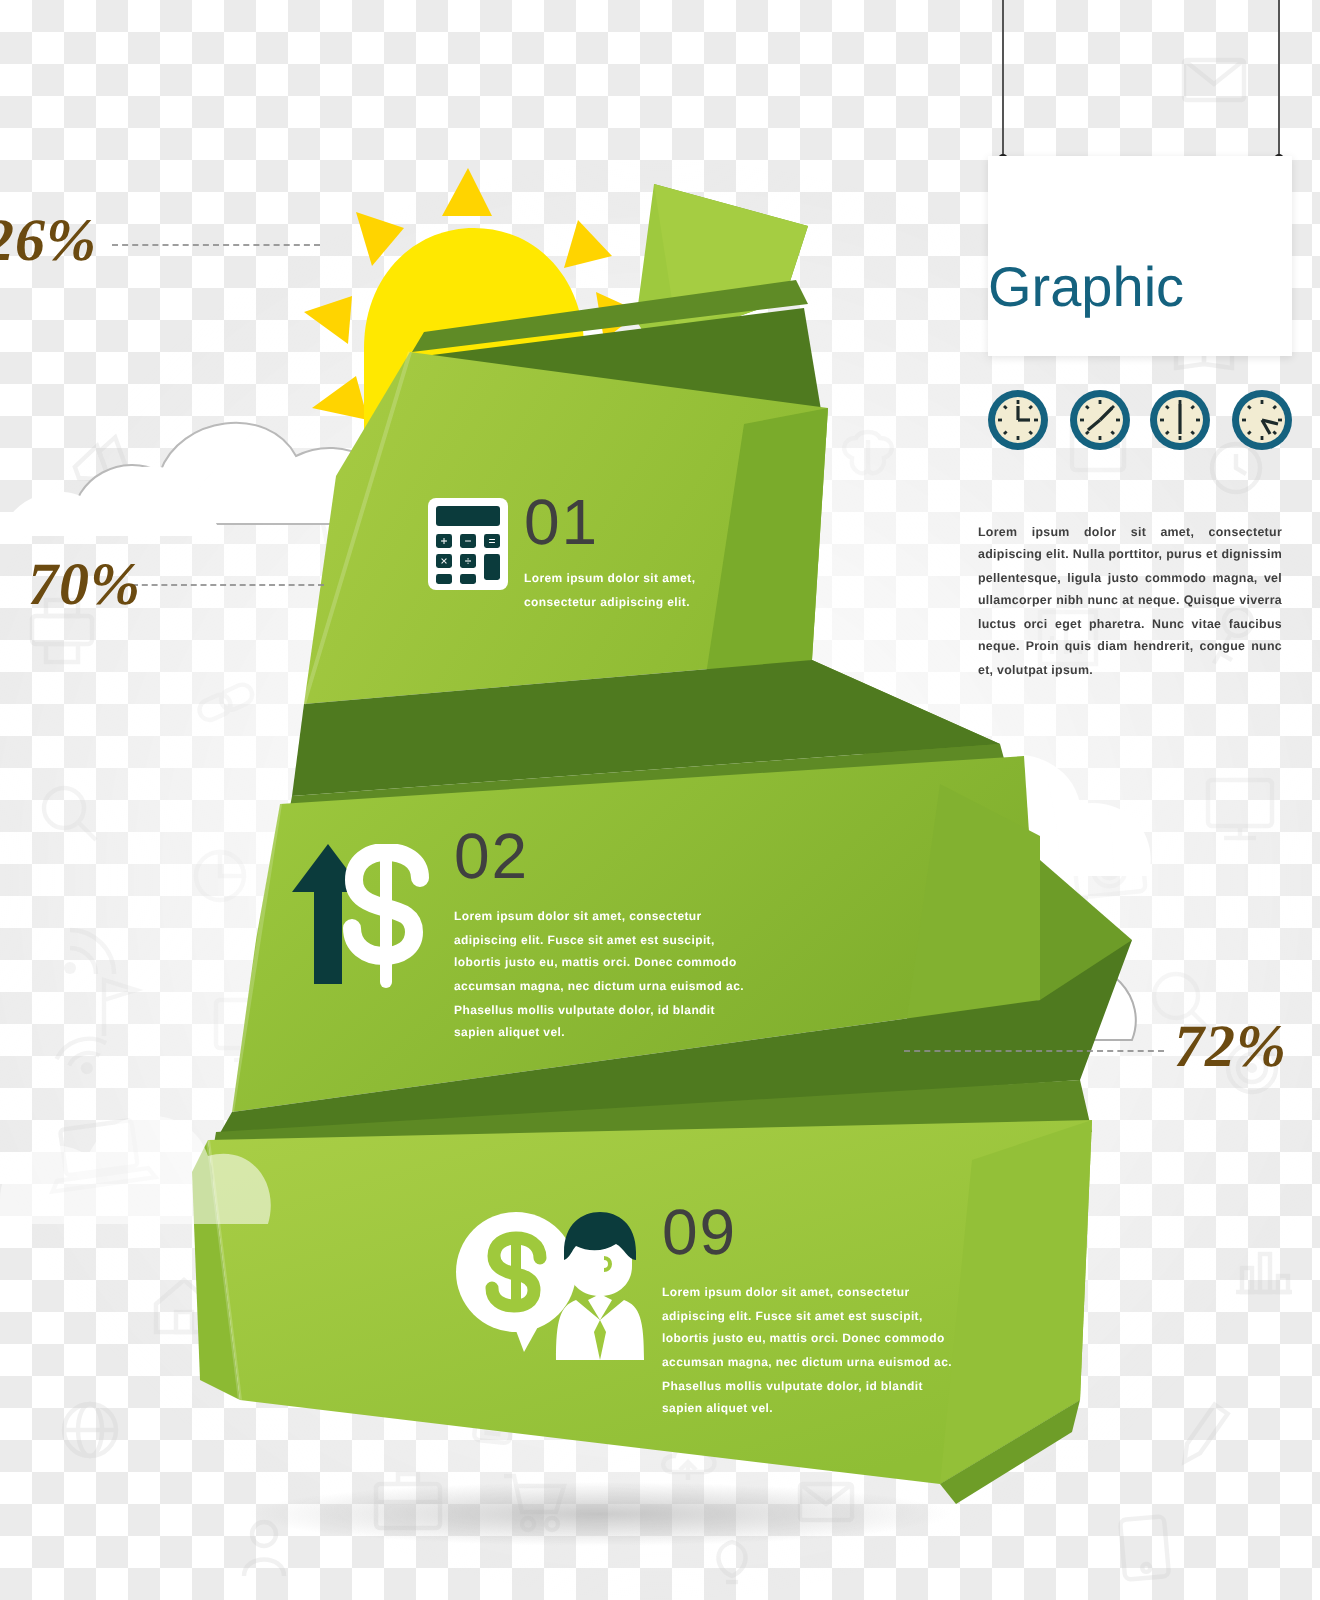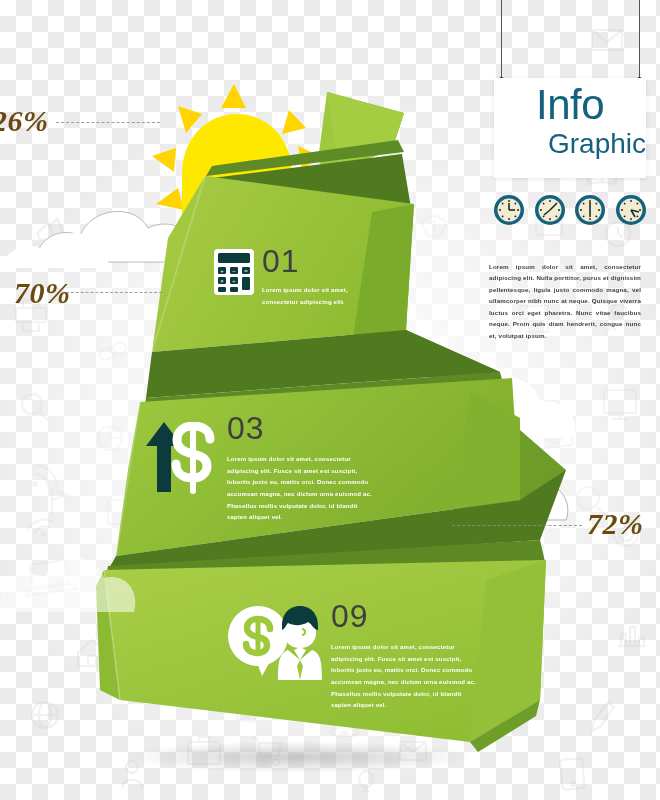--- a/index.html
+++ b/index.html
@@ -111,21 +111,21 @@
     font-size: 42px;
     font-weight: 400;
     color: #15627f;
     line-height: 1;
     letter-spacing: -0.5px;
   }
   #title-graphic {
     position: absolute;
     left: 0; right: 0;
     top: 52px;
-    text-align: right;
+    text-align: left;
     font-size: 28px;
     font-weight: 400;
     color: #15627f;
     line-height: 1;
   }
 
   
   #clocks {
     position: absolute;
     left: 492px;
@@ -555,21 +555,20 @@
   <div class="pct" id="pct-26">26%</div>
   <div class="pct" id="pct-45">70%</div>
   <div class="pct" id="pct-72">72%</div>
 
   <div class="string" id="string-l"></div>
   <div class="string" id="string-r"></div>
   <div class="pin" id="pin-l"></div>
   <div class="pin" id="pin-r"></div>
 
   <div id="panel">
-    <div id="title-info">Info</div>
     <div id="title-graphic">Graphic</div>
   </div>
 
   <div id="clocks">
     <svg width="34" height="34" viewBox="0 0 34 34">
       <circle cx="17" cy="17" r="15" fill="#15627f"></circle>
       <circle cx="17" cy="17" r="11.5" fill="#f2ecd2"></circle>
       <g stroke="#1d2b2b" stroke-width="1.4">
         <line x1="17" y1="7" x2="17" y2="9"></line>
           <line x1="17" y1="25" x2="17" y2="27"></line>
@@ -666,21 +665,21 @@
 
       <g fill="#0b3b3c">
         <polygon points="20,0 38,24 27,24 27,70 13,70 13,24 2,24"></polygon>
       </g>
 
       <g fill="#ffffff">
         <rect x="46" y="0" width="6" height="72" rx="3"></rect>
         <path d="M66 17 C66 8 58 4 49 4 C40 4 33 9 33 18 C33 27 41 30 49 32 C57 34 63 36 63 44 C63 52 56 56 48 56 C39 56 32 51 32 42" fill="none" stroke="#ffffff" stroke-width="9" stroke-linecap="round"></path>
       </g>
     </svg>
-    <div class="step-num">03</div>
+    <div class="step-num">02</div>
     <div class="step-body">Lorem ipsum dolor sit amet, consectetur adipiscing elit. Fusce sit amet est suscipit, lobortis justo eu, mattis orci. Donec commodo accumsan magna, nec dictum urna euismod ac. Phasellus mollis vulputate dolor, id blandit sapien aliquet vel.</div>
   </div>
 
   <div class="step" id="step3">
     <svg class="step-icon" width="94" height="74" viewBox="0 0 94 74">
 
       <g fill="#ffffff">
         <circle cx="30" cy="30" r="30"></circle>
         <polygon points="28,54 44,52 34,70"></polygon>
       </g>

